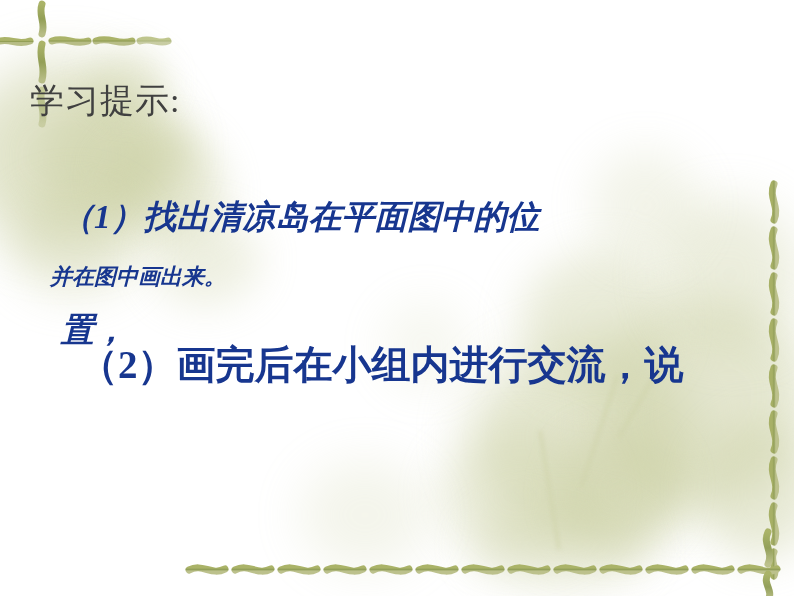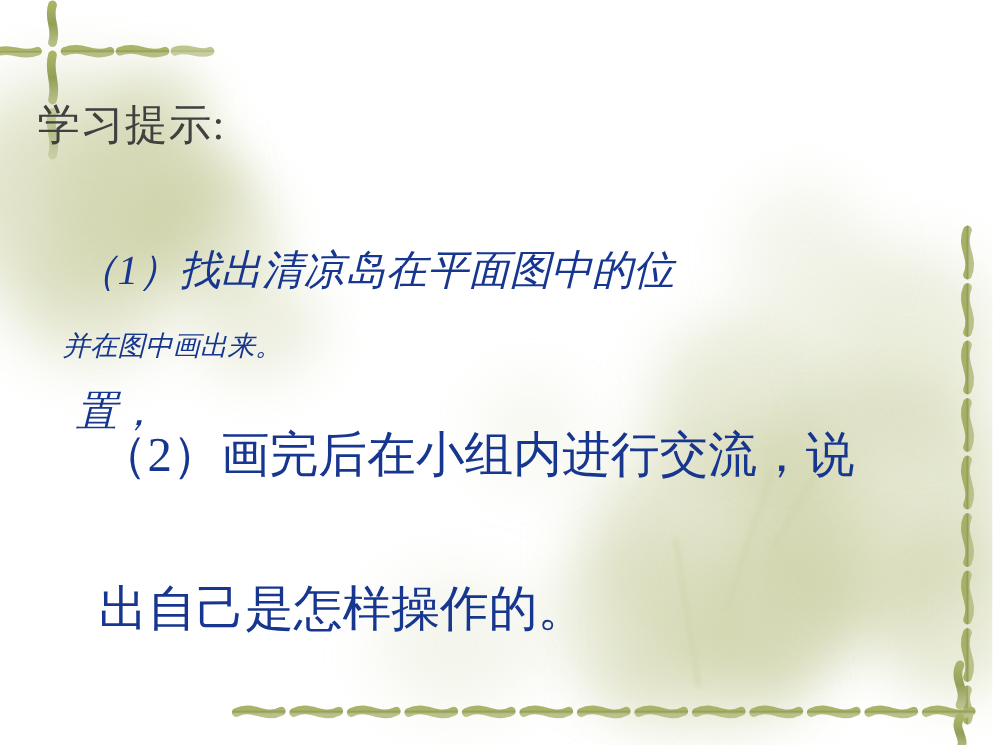--- a/index.html
+++ b/index.html
@@ -85,20 +85,21 @@
     font-size: 34px;
     line-height: 1.1;
     letter-spacing: 1px;
     white-space: nowrap;
     margin-top: 24px;
   }
   .body-block {
     position: absolute;
     color: #17368f;
     white-space: pre-wrap;
+    font-weight: bold;
   }
   .para-1 {
     left: 28px;
     top: 132px;
     width: 740px;
     font-size: 33px;
     line-height: 1.72;
     font-family: "Liberation Serif", "DejaVu Serif", serif;
     font-style: italic;
   }
@@ -222,16 +223,15 @@
     <span>（1）找出清凉岛在平面图中的位</span><br>
     <span>置，</span>
   </div>
 
   <div class="body-block para-1b">
     <span>并在图中画出来。</span>
   </div>
 
   <div class="body-block para-2">
     <span>（2）画完后在小组内进行交流，说</span><br>
-    <span>出自己是怎样操作的。</span>
   </div>
 
 </div>
 
 </body></html>

